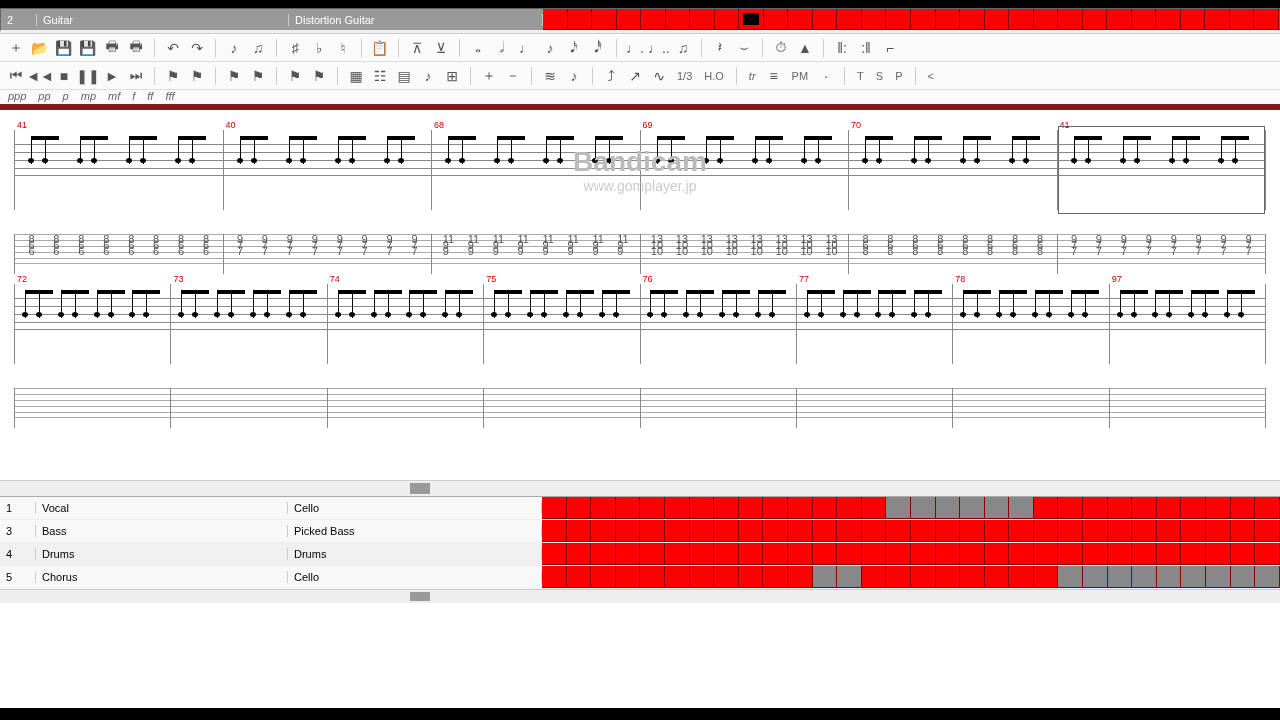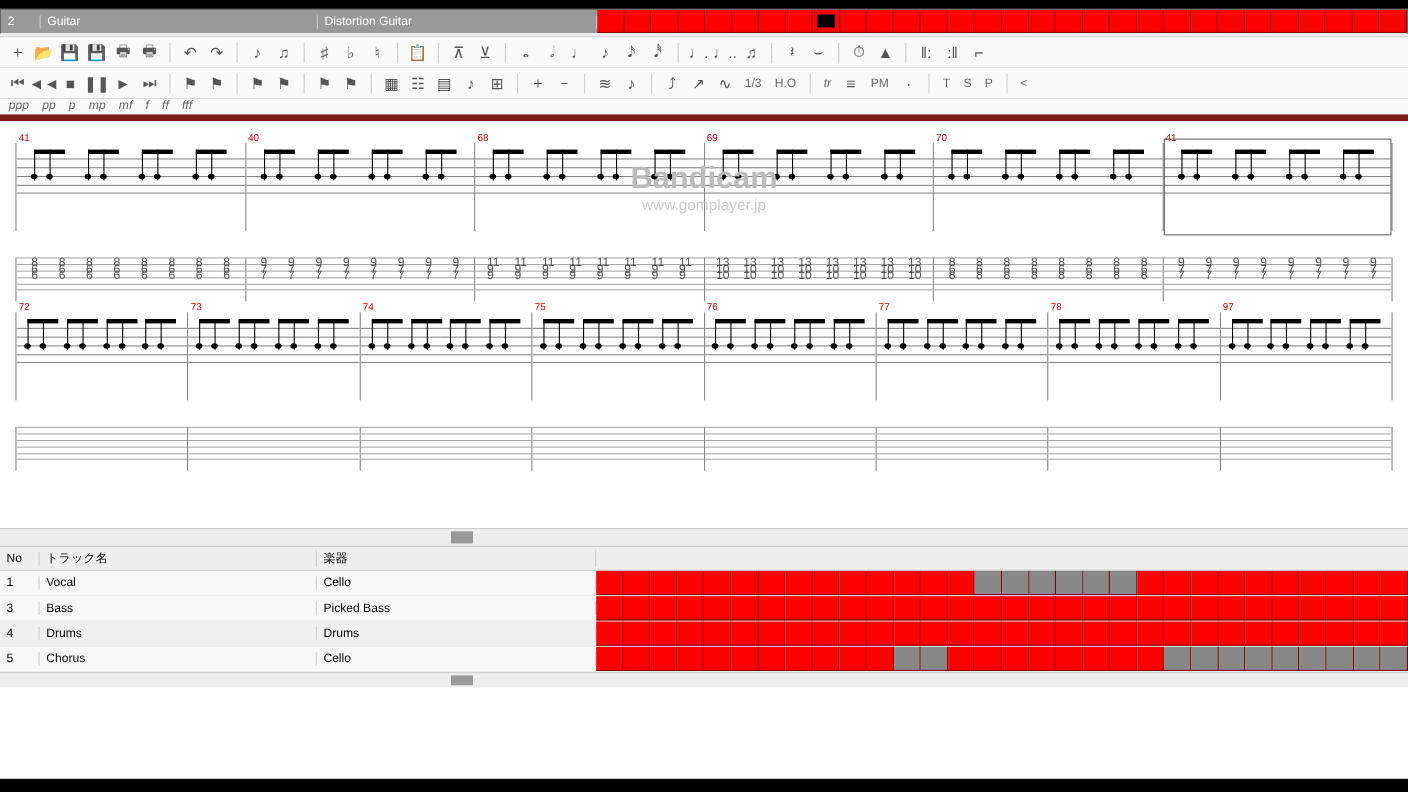--- a/index.html
+++ b/index.html
@@ -1335,26 +1335,20 @@
           </div>
         </div>
       </div>
   </div>
 
   <div class="hscroll">
     <div class="thumb"></div>
   </div>
 
   <div class="tracks">
-    <div class="trackhead">
-      <div class="col-no">No</div>
-      <div class="col-name">トラック名</div>
-      <div class="col-inst">楽器</div>
-      <div class="col-grid"></div>
-    </div>
     <div id="trackrows">
         <div class="trackrow">
           <div class="col-no">1</div>
           <div class="col-name">Vocal</div>
           <div class="col-inst">Cello</div>
           <div class="col-grid grid">
             <div class="cell"></div>
             <div class="cell"></div>
             <div class="cell"></div>
             <div class="cell"></div>

